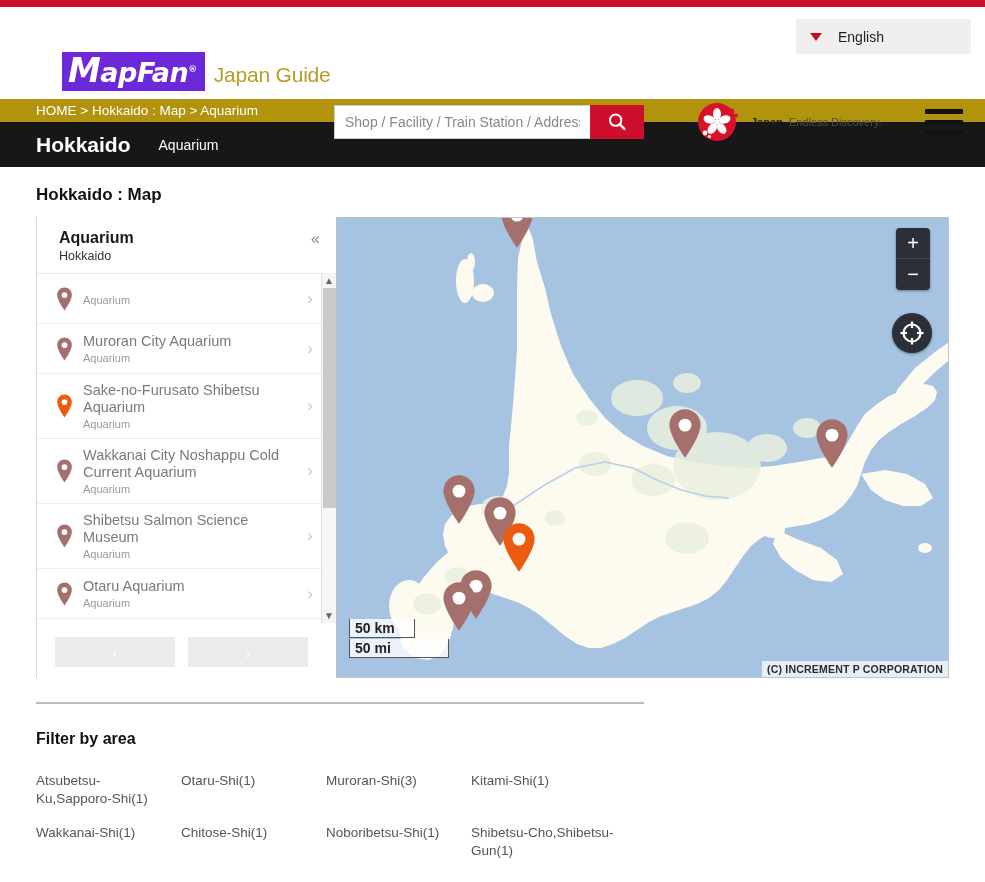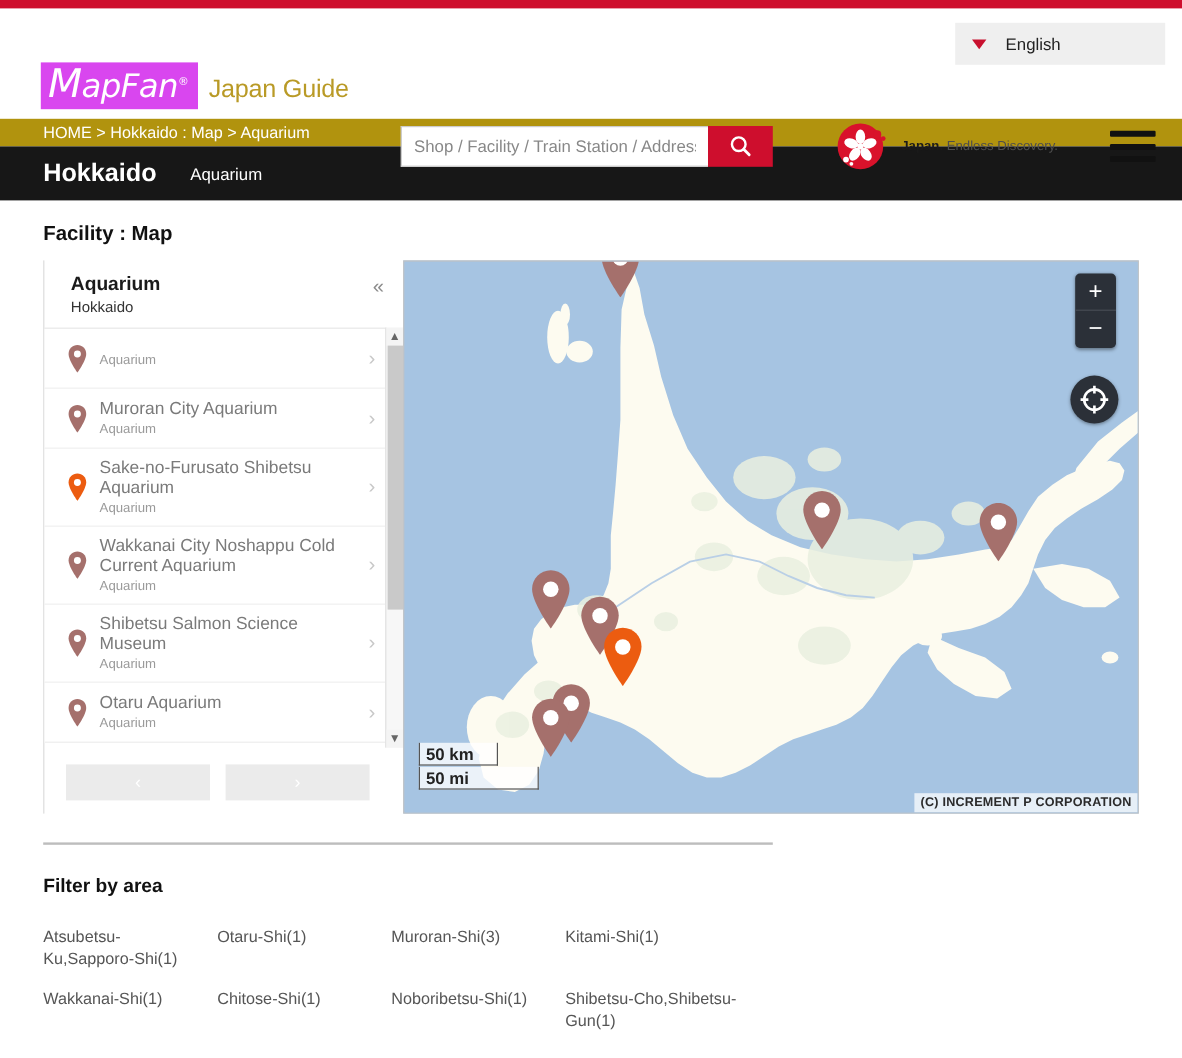--- a/index.html
+++ b/index.html
@@ -34,28 +34,29 @@
 
   
   .header {
     position: relative; height: 55px;
     display: flex; align-items: center;
     padding: 0 14px 0 34px;
   }
   .logo-wrap { display: flex; align-items: baseline; gap: 9px; }
   .logo-mark {
     position: relative;
-    background: #d946ef;
+    background: #6d28d9;
     color: #fff;
     font-family: "DejaVu Sans", sans-serif;
-    font-weight: normal; font-style: italic;
+    font-weight: bold; font-style: italic;
     font-size: 27px;
     line-height: 30px;
     padding: 2px 8px 3px 6px;
     letter-spacing: -0.5px;
+    margin-left: 28px;
   }
   .logo-mark .m-big { font-size: 33px; }
   .logo-tm { font-size: 9px; vertical-align: super; font-style: normal; }
   .logo-sub {
     font-size: 21px; color: #b99a26; font-weight: 400;
     letter-spacing: -0.2px;
   }
 
   .search-box {
     position: absolute; left: 334px; top: 61px;
@@ -303,21 +304,21 @@
   <div class="breadcrumb">
     <span>HOME &gt; Hokkaido : Map &gt; Aquarium</span>
   </div>
 
   <div class="title-band">
     <span class="main-title">Hokkaido</span>
     <span class="sub-title">Aquarium</span>
   </div>
 
   <div class="content">
-    <div class="section-title">Facility : Map</div>
+    <div class="section-title">Hokkaido : Map</div>
 
     <div class="map-row">
 
       <div class="poi-panel">
         <div class="poi-head">
           <div class="h-title">Aquarium</div>
           <div class="h-sub">Hokkaido</div>
           <div class="collapse-btn">‹‹</div>
         </div>
 

